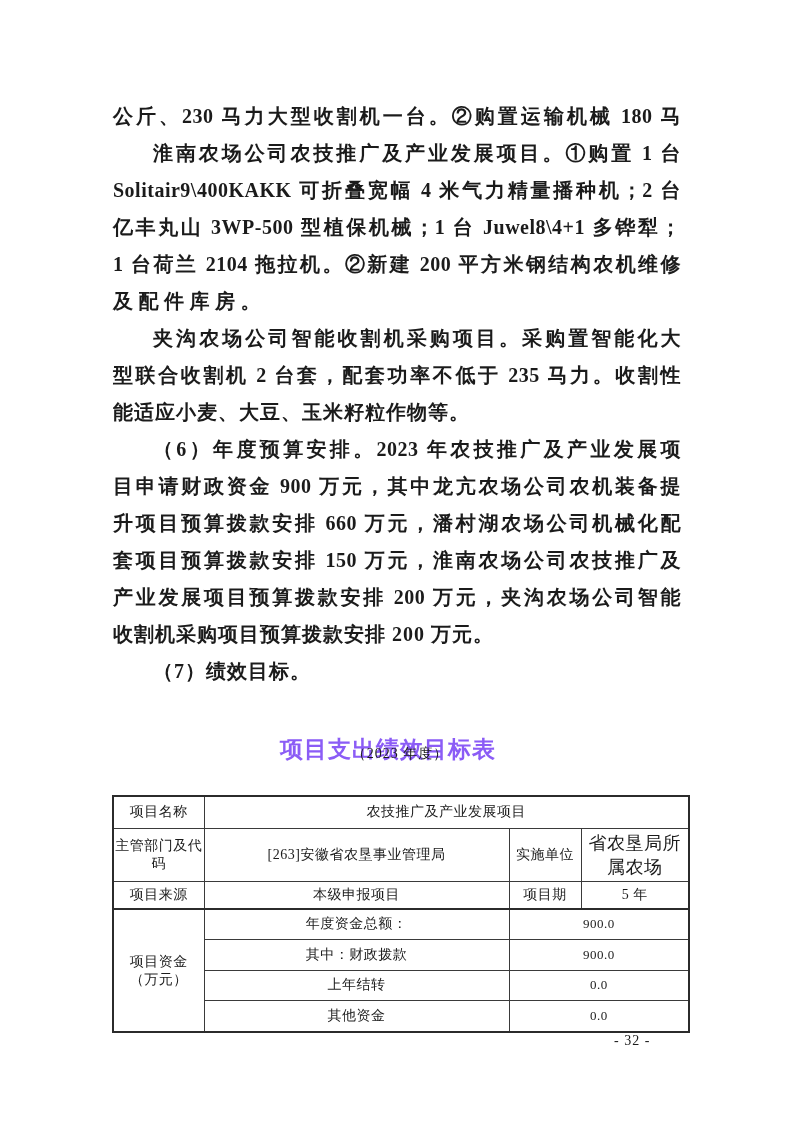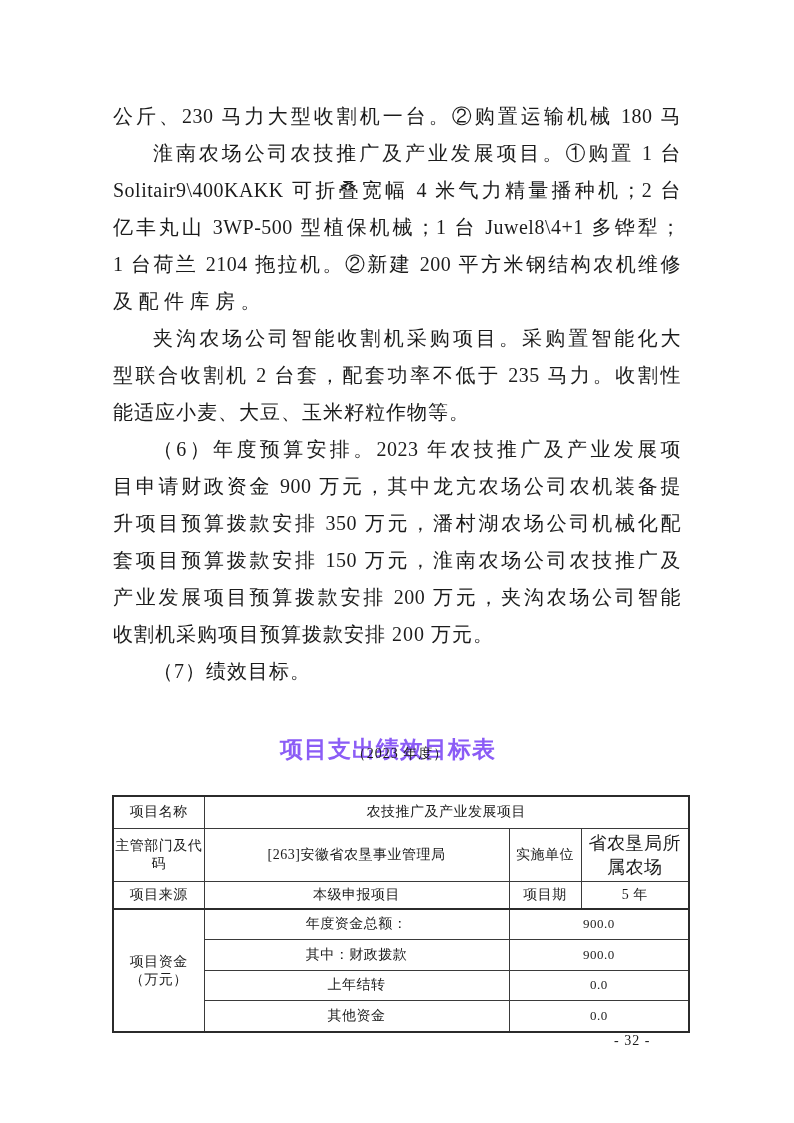--- a/index.html
+++ b/index.html
@@ -15,20 +15,21 @@
   
   .body-text{
     position:absolute;
     left:113px; top:98px; width:568px;
   }
   .line{
     font-size:20px;
     line-height:37px;
     letter-spacing:1px;
     white-space:nowrap;
+    font-weight:bold;
   }
   .line.j{
     white-space:normal;
     text-align:justify;
     text-align-last:justify;
     letter-spacing:0.5px;
   }
   .line.s{ letter-spacing:5.5px; }
   .line.ind{ text-indent:40px; }
 
@@ -90,21 +91,21 @@
     <div class="line ind j">淮南农场公司农技推广及产业发展项目。①购置 1 台</div>
     <div class="line j">Solitair9\400KAKK 可折叠宽幅 4 米气力精量播种机；2 台</div>
     <div class="line j">亿丰丸山 3WP-500 型植保机械；1 台 Juwel8\4+1 多铧犁；</div>
     <div class="line j">1 台荷兰 2104 拖拉机。②新建 200 平方米钢结构农机维修</div>
     <div class="line s">及配件库房。</div>
     <div class="line ind j">夹沟农场公司智能收割机采购项目。采购置智能化大</div>
     <div class="line j">型联合收割机 2 台套，配套功率不低于 235 马力。收割性</div>
     <div class="line">能适应小麦、大豆、玉米籽粒作物等。</div>
     <div class="line ind j">（6）年度预算安排。2023 年农技推广及产业发展项</div>
     <div class="line j">目申请财政资金 900 万元，其中龙亢农场公司农机装备提</div>
-    <div class="line j">升项目预算拨款安排 350 万元，潘村湖农场公司机械化配</div>
+    <div class="line j">升项目预算拨款安排 660 万元，潘村湖农场公司机械化配</div>
     <div class="line j">套项目预算拨款安排 150 万元，淮南农场公司农技推广及</div>
     <div class="line j">产业发展项目预算拨款安排 200 万元，夹沟农场公司智能</div>
     <div class="line">收割机采购项目预算拨款安排 200 万元。</div>
     <div class="line ind">（7）绩效目标。</div>
   </div>
 
   <div class="tbl-title">项目支出绩效目标表</div>
   <div class="tbl-subtitle">（2023 年度）</div>
 
   <table class="perf">

